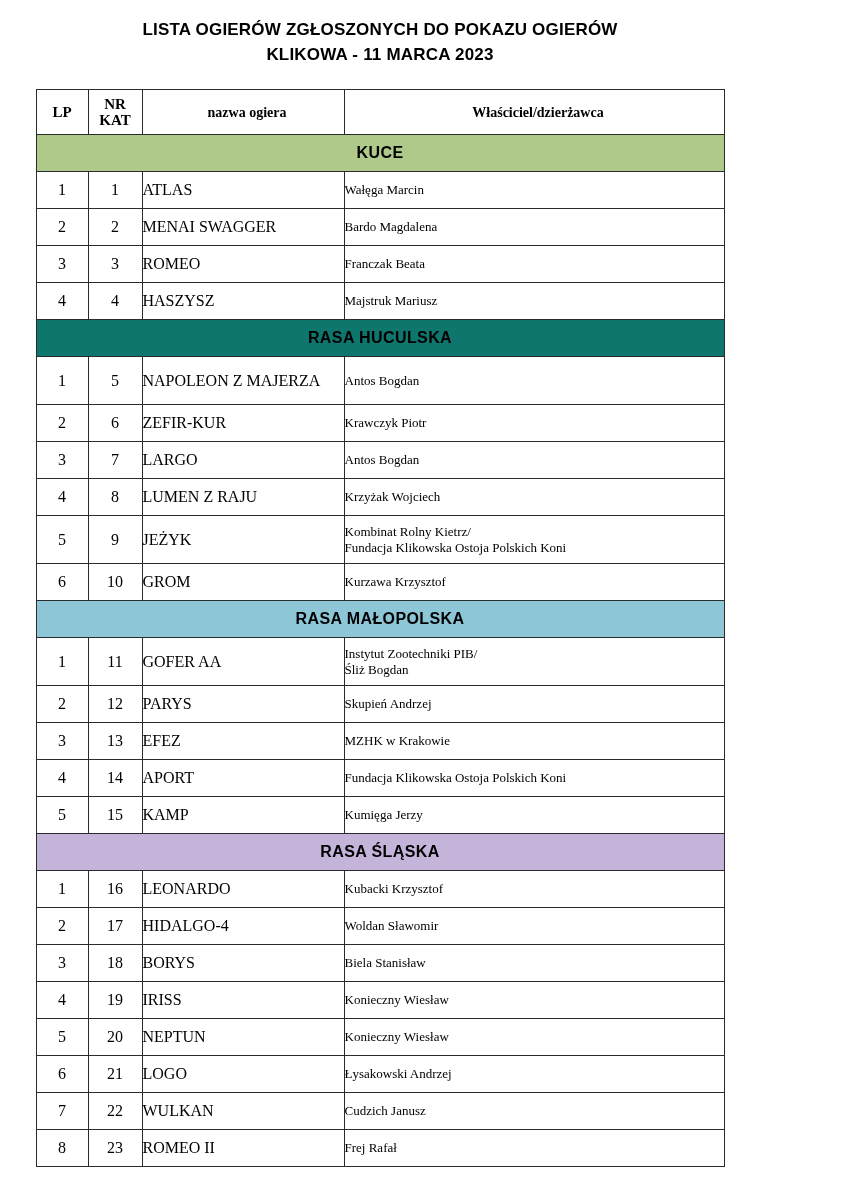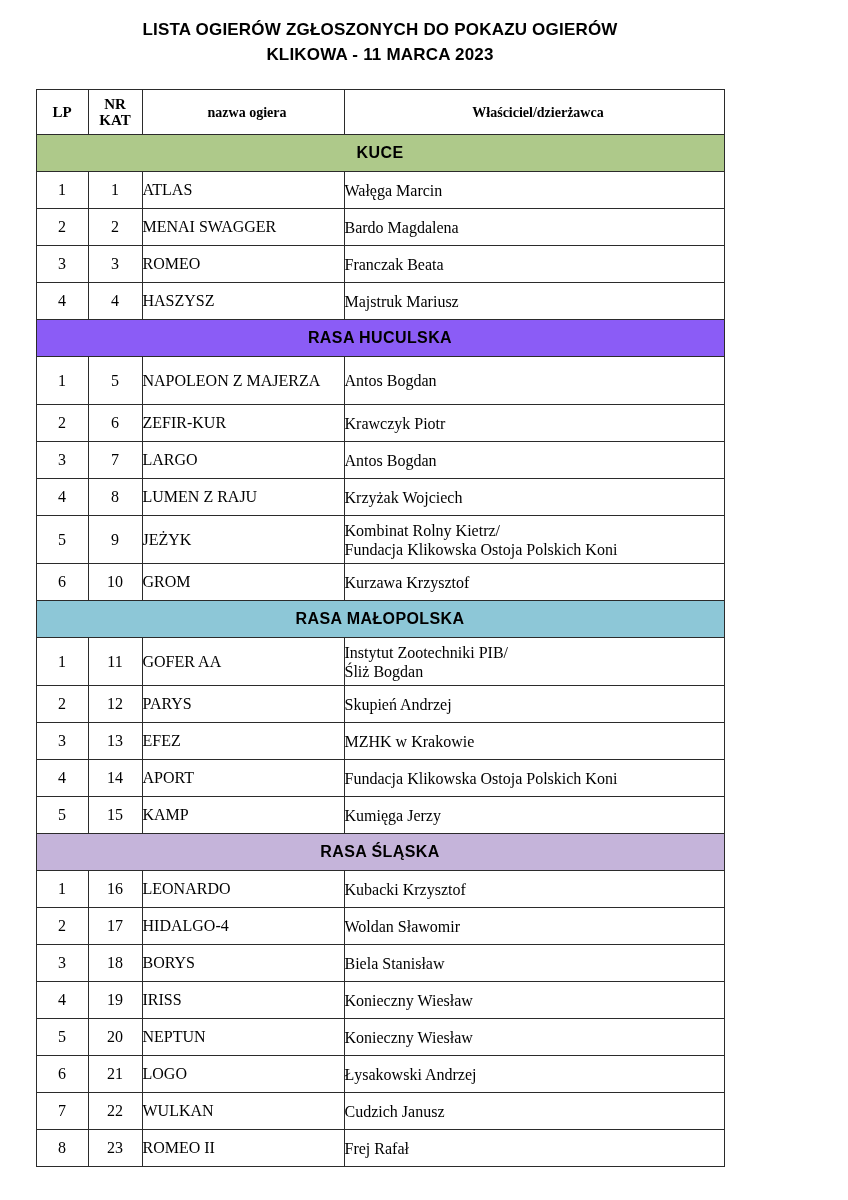--- a/index.html
+++ b/index.html
@@ -72,38 +72,38 @@
   tr.group td {
     text-align: center;
     font-family: "Liberation Sans", sans-serif;
     font-weight: bold;
     font-size: 16px;
     letter-spacing: 0.4px;
     height: 30px;
     padding: 3px 0;
   }
   tr.group.kuce td { background: #aec98a; }
-  tr.group.hucul td { background: #8b5cf6; margin-left: 47px; }
+  tr.group.hucul td { background: #0f766e; margin-left: 47px; }
   tr.group.malop td { background: #8dc7d7; }
   tr.group.slaska td { background: #c5b4da; margin-left: 23px; }
 
   td.lp, td.nr {
     text-align: center;
     font-size: 16px;
     font-family: "Liberation Serif", serif;
   }
   td.name {
     font-weight: normal;
     font-size: 16px;
     padding: 4px 6px 4px 8px;
     line-height: 1.15;
     font-family: "Liberation Serif", serif;
   }
   td.owner {
-    font-size: 16px;
+    font-size: 13px;
     padding: 4px 6px 4px 7px;
     line-height: 1.2;
     font-family: "Liberation Serif", serif;
   }
   tbody tr.data {
     height: 37px;
   }
   tbody tr.data.tall {
     height: 48px;
   }

